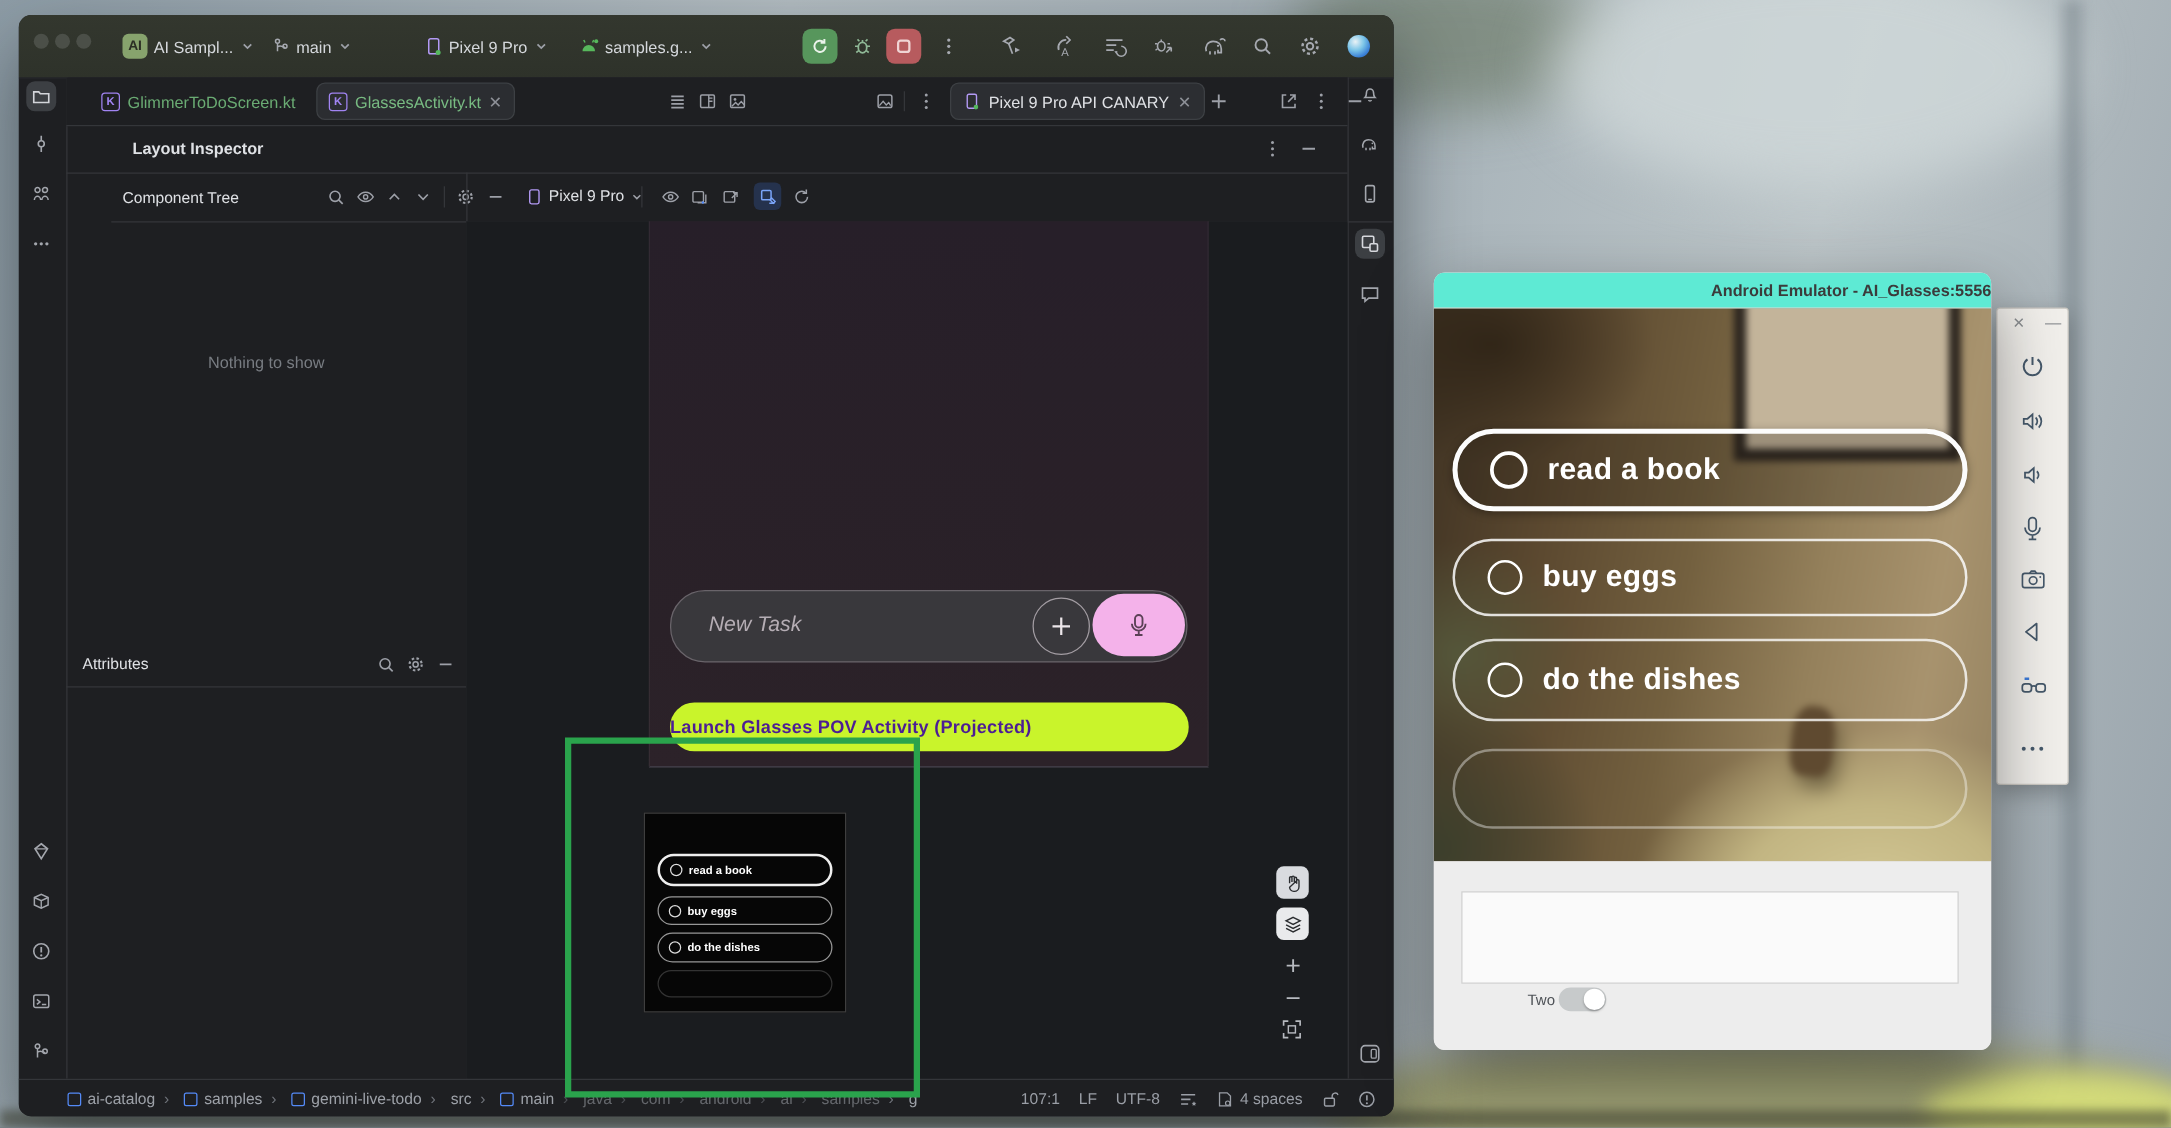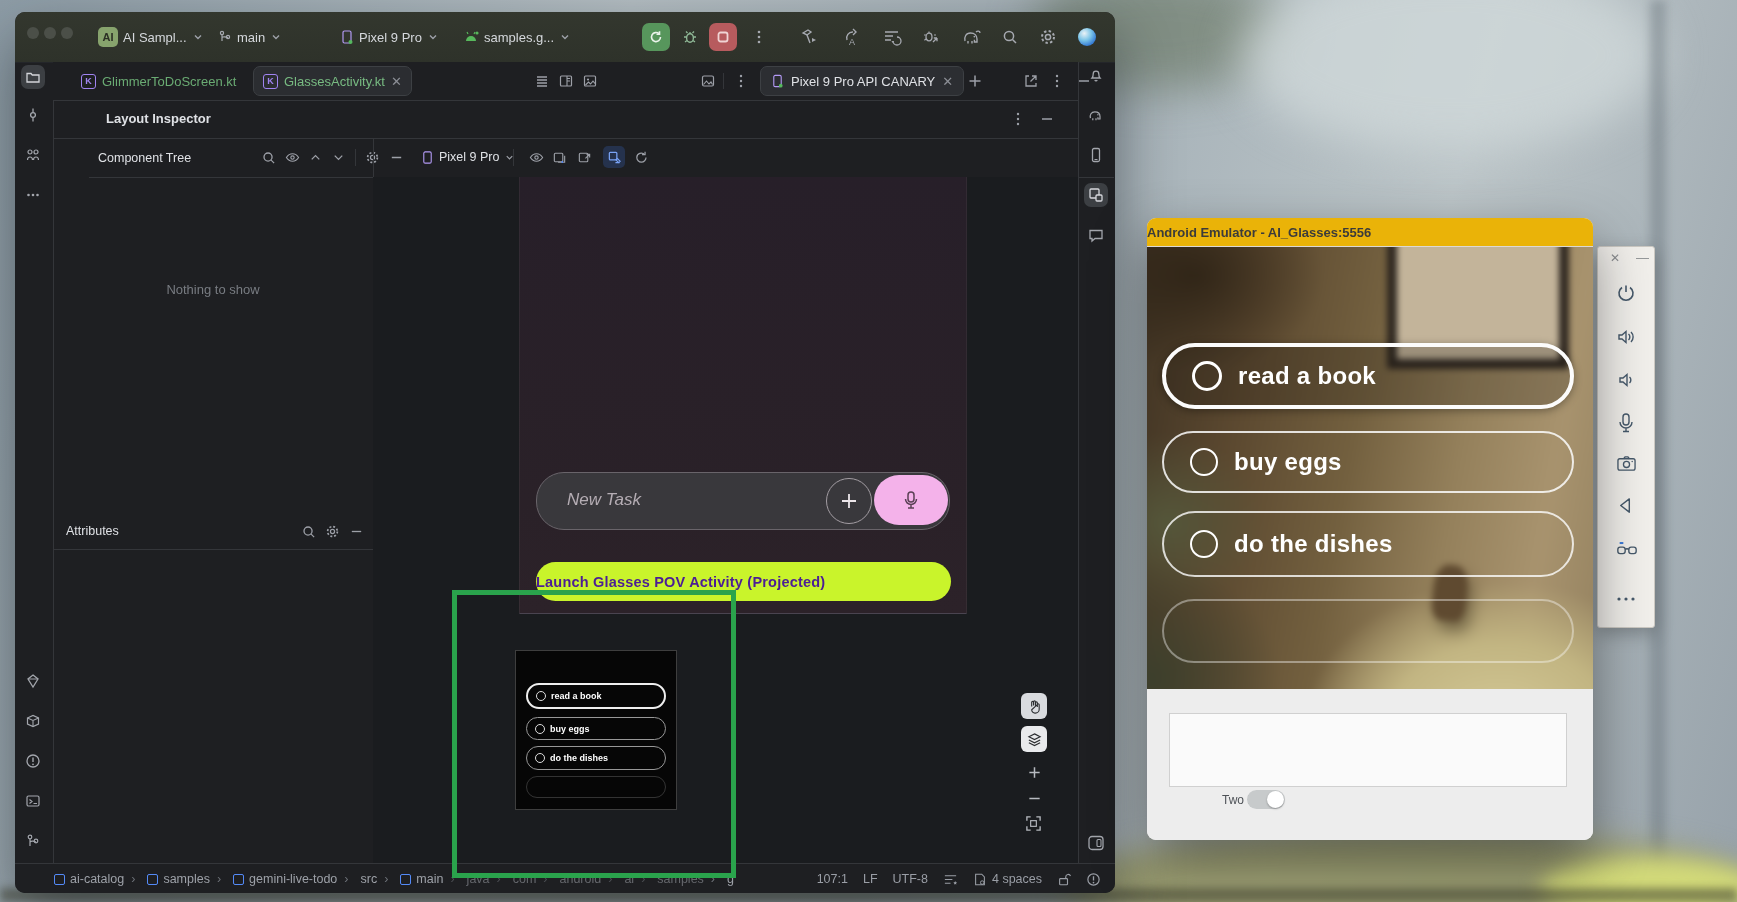--- a/index.html
+++ b/index.html
@@ -75,22 +75,22 @@
   .crumb{display:flex;align-items:center;gap:5px;white-space:nowrap;}
   .crumb+.crumb::before{content:"›";margin:0 7px;color:#6f737a;}
   .modico{width:9px;height:9px;border:1.5px solid #548af7;border-radius:2px;}
   .sright{margin-left:auto;margin-right:14px;display:flex;align-items:center;gap:15px;color:#9a9ea6;}
   
   .emuside{left:1597px;top:246px;width:56px;height:380px;background:#f1efeb;border:1px solid #cbc8c2;
     border-radius:3px;z-index:3;box-shadow:0 6px 18px rgba(0,0,0,.25);}
   .eicon{color:#46596b;left:18px;}
   .emu{left:1147px;top:218px;width:446px;height:622px;border-radius:9px;z-index:4;
     box-shadow:0 22px 55px rgba(0,0,0,.45);overflow:hidden;background:#ededed;}
-  .etitle{height:28px;background:#eab308;border-bottom:1px solid #ddd9d4;display:flex;
-    align-items:center;justify-content:flex-start;font-size:13px;font-weight:bold;color:#3b3b3b;}
+  .etitle{height:28px;background:#5eead4;border-bottom:1px solid #ddd9d4;display:flex;
+    align-items:center;justify-content:flex-end;font-size:13px;font-weight:bold;color:#3b3b3b;}
   .photo{position:relative;width:446px;height:442px;overflow:hidden;background:#6b5536;}
   .photo-blur{position:absolute;left:-8px;top:-8px;width:462px;height:458px;filter:blur(3px);}
   .epill{left:15px;width:412px;border-radius:34px;display:flex;align-items:center;gap:16px;
     padding-left:26px;box-sizing:border-box;color:#fff;font-size:24px;font-weight:600;letter-spacing:.3px;}
   .eradio{width:24px;height:24px;border-radius:50%;border:3px solid #fff;flex:0 0 auto;}
   .elower{position:relative;width:446px;height:152px;background:#ededed;}
   .touchpad{left:22px;top:24px;width:396px;height:72px;background:#fafafa;border:1px solid #d0d0d0;}
   .twofinger{font-size:12px;color:#4e5257;}
   .toggle{width:38px;height:19px;border-radius:10px;background:#c7cacb;position:relative;}
   .knob{position:absolute;right:1px;top:1px;width:17px;height:17px;border-radius:50%;background:#fff;

